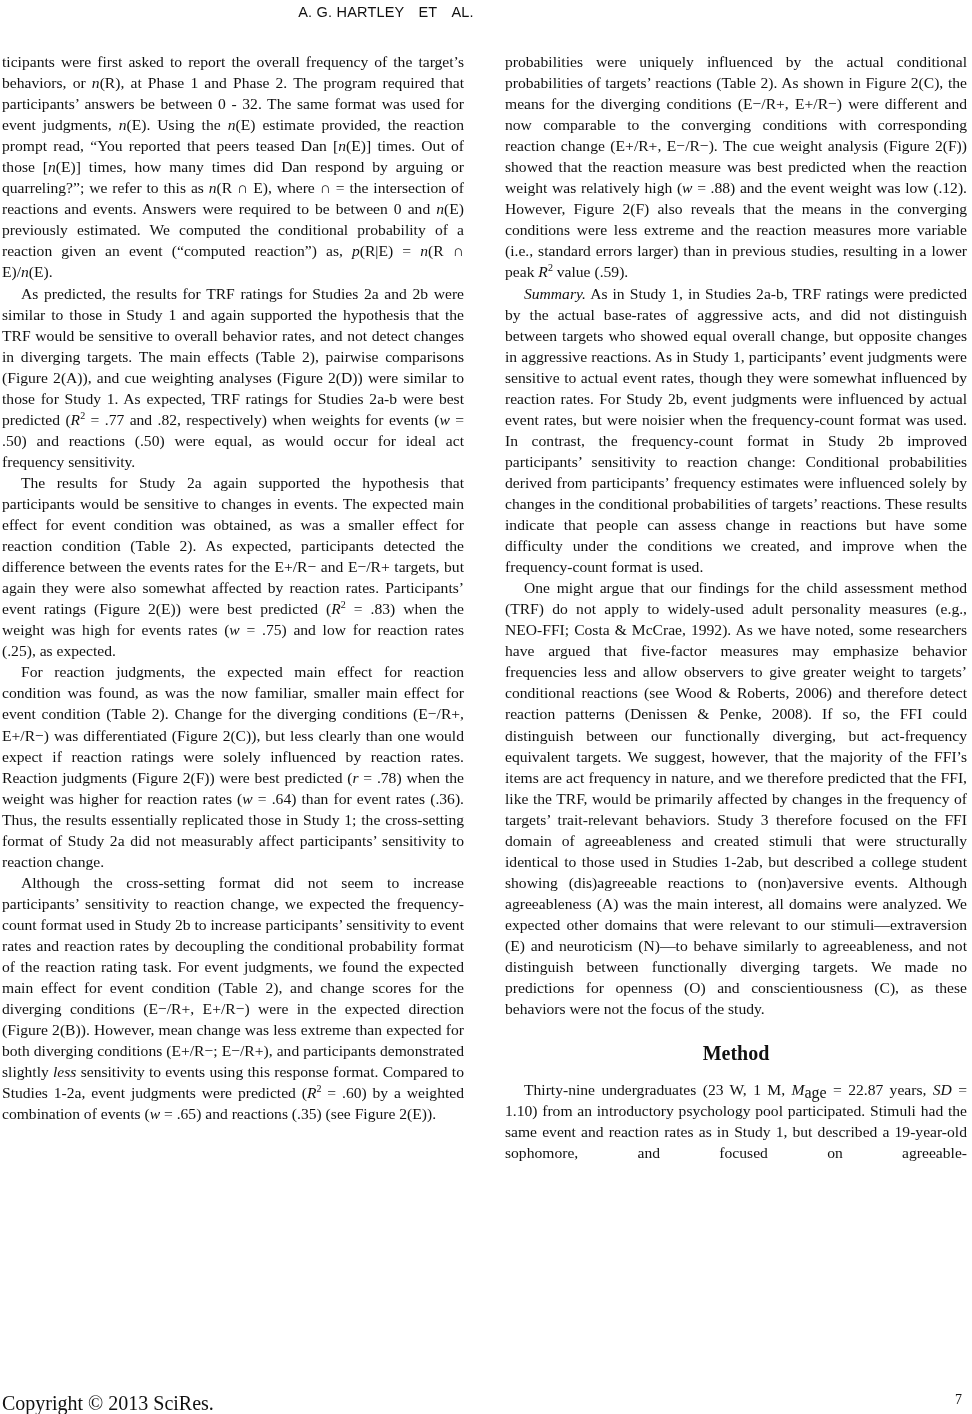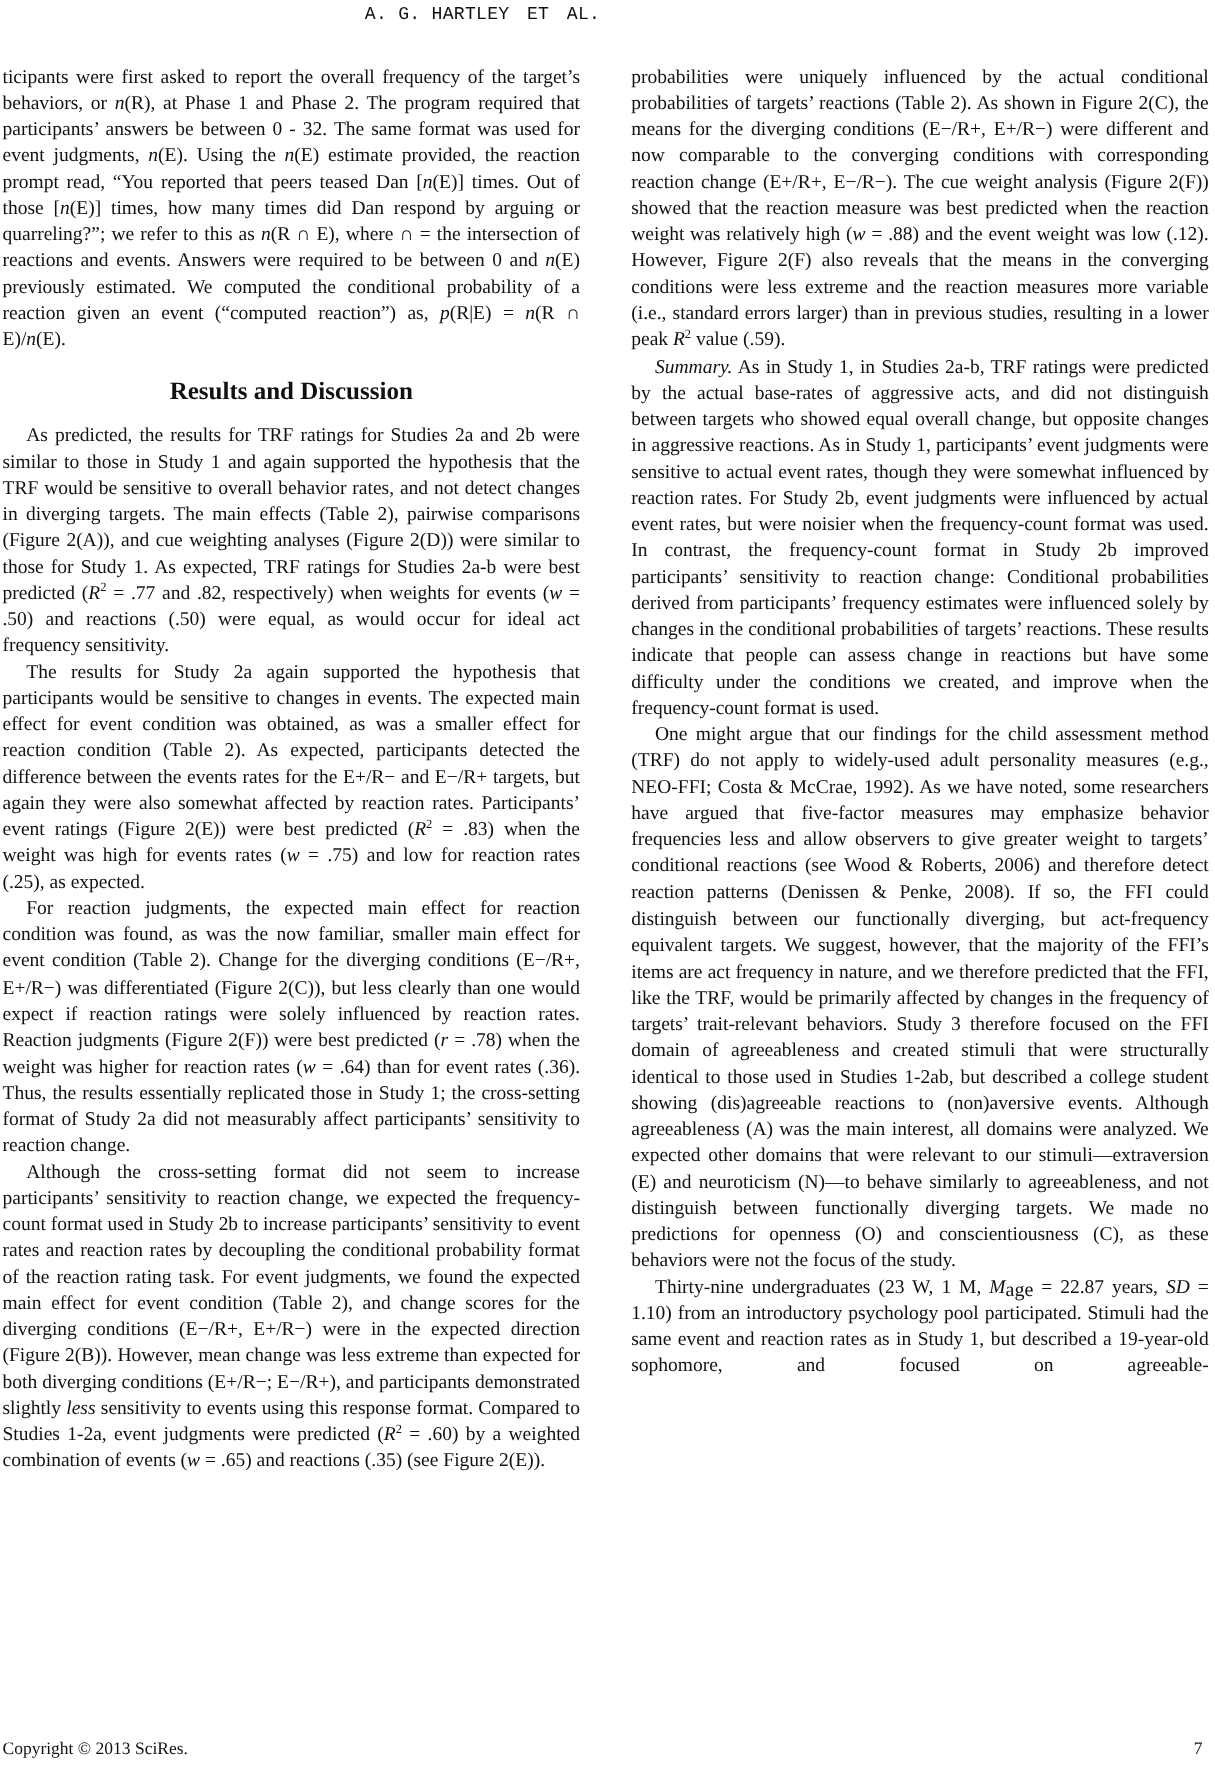--- a/index.html
+++ b/index.html
@@ -4,21 +4,21 @@
   <style>
     html, body { margin: 0; padding: 0; background: #ffffff; }
     body {
       width: 972px; height: 1414px; position: relative; overflow: hidden;
       font-family: "Liberation Serif", "DejaVu Serif", serif;
       color: #111111;
     }
     .running-head {
       position: absolute; top: 4px; left: 0; width: 772px;
       text-align: center; font-size: 14.5px; letter-spacing: 0.2px;
-      font-family: Liberation Mono, monospace;
+      font-family: Liberation Sans, sans-serif;
     }
     .running-head .gap { display: inline-block; width: 14px; }
     .col {
       position: absolute; top: 51px; width: 462px;
       font-size: 15.6px; line-height: 21.05px;
       text-align: justify; hyphens: none;
     }
     .col-left { left: 2px; }
     .col-right { left: 505px; }
     p { margin: 0; }
@@ -29,55 +29,55 @@
       font-family: "Liberation Serif", serif;
     }
     .h-results { margin-top: 18px; margin-bottom: 13px; }
     .h-study3 { margin-top: 20px; margin-bottom: 16px; }
     .h-method { margin-top: 22px; margin-bottom: 14px; }
     b { font-weight: normal; }
     i { font-style: italic; }
     sup { font-size: 10px; vertical-align: 6px; line-height: 0; }
     sub { font-size: 16px; vertical-align: -3px; line-height: 0; }
     .footer-left {
-      position: absolute; left: 2px; top: 1392px; font-size: 14px;
+      position: absolute; left: 2px; top: 1392px; font-size: 20px;
     }
     .footer-right {
       position: absolute; right: 10px; top: 1392px; font-size: 14px;
     }
     .last-line { text-align-last: justify; }
   </style>
 </head>
 <body>
 
 <div class="running-head">
   <span>A. G. HARTLEY</span><span class="gap"></span><span>ET</span><span class="gap"></span><span>AL.</span>
 </div>
 
 <div class="col col-left">
   <p><span>ticipants were first asked to report the overall frequency of the target’s behaviors, or </span><i>n</i><span>(R), at Phase 1 and Phase 2. The program required that participants’ answers be between 0 - 32. The same format was used for event judgments, </span><i>n</i><span>(E). Using the </span><i>n</i><span>(E) estimate provided, the reaction prompt read, “You reported that peers teased Dan [</span><i>n</i><span>(E)] times. Out of those [</span><i>n</i><span>(E)] times, how many times did Dan respond by arguing or quarreling?”; we refer to this as </span><i>n</i><span>(R ∩ E), where ∩ = the intersection of reactions and events. Answers were required to be between 0 and </span><i>n</i><span>(E) previously estimated. We computed the conditional probability of a reaction given an event (“computed reaction”) as, </span><i>p</i><span>(R|E) = </span><i>n</i><span>(R ∩ E)/</span><i>n</i><span>(E).</span></p>
 
-  <h2 class="h-results">Results and Discussion</h2>
 
   <p class="indent"><span>As predicted, the results for TRF ratings for Studies 2a and 2b were similar to those in Study 1 and again supported the hypothesis that the TRF would be sensitive to overall behavior rates, and not detect changes in diverging targets. The main effects (</span><b>Table 2</b><span>), pairwise comparisons (</span><b>Figure 2(A)</b><span>), and cue weighting analyses (</span><b>Figure 2(D)</b><span>) were similar to those for Study 1. As expected, TRF ratings for Studies 2a-b were best predicted (</span><i>R</i><sup>2</sup><span> = .77 and .82, respectively) when weights for events (</span><i>w</i><span> = .50) and reactions (.50) were equal, as would occur for ideal act frequency sensitivity.</span></p>
 
   <p class="indent"><span>The results for Study 2a again supported the hypothesis that participants would be sensitive to changes in events. The expected main effect for event condition was obtained, as was a smaller effect for reaction condition (</span><b>Table 2</b><span>). As expected, participants detected the difference between the events rates for the E+/R− and E−/R+ targets, but again they were also somewhat affected by reaction rates. Participants’ event ratings (</span><b>Figure 2(E)</b><span>) were best predicted (</span><i>R</i><sup>2</sup><span> = .83) when the weight was high for events rates (</span><i>w</i><span> = .75) and low for reaction rates (.25), as expected.</span></p>
 
   <p class="indent"><span>For reaction judgments, the expected main effect for reaction condition was found, as was the now familiar, smaller main effect for event condition (</span><b>Table 2</b><span>). Change for the diverging conditions (E−/R+, E+/R−) was differentiated (</span><b>Figure 2(C)</b><span>), but less clearly than one would expect if reaction ratings were solely influenced by reaction rates. Reaction judgments (</span><b>Figure 2(F)</b><span>) were best predicted (</span><i>r</i><span> = .78) when the weight was higher for reaction rates (</span><i>w</i><span> = .64) than for event rates (.36). Thus, the results essentially replicated those in Study 1; the cross-setting format of Study 2a did not measurably affect participants’ sensitivity to reaction change.</span></p>
 
   <p class="indent"><span>Although the cross-setting format did not seem to increase participants’ sensitivity to reaction change, we expected the frequency-count format used in Study 2b to increase participants’ sensitivity to event rates and reaction rates by decoupling the conditional probability format of the reaction rating task. For event judgments, we found the expected main effect for event condition (</span><b>Table 2</b><span>), and change scores for the diverging conditions (E−/R+, E+/R−) were in the expected direction (</span><b>Figure 2(B)</b><span>). However, mean change was less extreme than expected for both diverging conditions (E+/R−; E−/R+), and participants demonstrated slightly </span><i>less</i><span> sensitivity to events using this response format. Compared to Studies 1-2a, event judgments were predicted (</span><i>R</i><sup>2</sup><span> = .60) by a weighted combination of events (</span><i>w</i><span> = .65) and reactions (.35) (see </span><b>Figure 2(E)</b><span>).</span></p>
 
 </div>
 
 <div class="col col-right">
   <p><span>probabilities were uniquely influenced by the actual conditional probabilities of targets’ reactions (</span><b>Table 2</b><span>). As shown in </span><b>Figure 2(C)</b><span>, the means for the diverging conditions (E−/R+, E+/R−) were different and now comparable to the converging conditions with corresponding reaction change (E+/R+, E−/R−). The cue weight analysis (</span><b>Figure 2(F)</b><span>) showed that the reaction measure was best predicted when the reaction weight was relatively high (</span><i>w</i><span> = .88) and the event weight was low (.12). However, </span><b>Figure 2(F)</b><span> also reveals that the means in the converging conditions were less extreme and the reaction measures more variable (i.e., standard errors larger) than in previous studies, resulting in a lower peak </span><i>R</i><sup>2</sup><span> value (.59).</span></p>
 
   <p class="indent"><i>Summary.</i><span> As in Study 1, in Studies 2a-b, TRF ratings were predicted by the actual base-rates of aggressive acts, and did not distinguish between targets who showed equal overall change, but opposite changes in aggressive reactions. As in Study 1, participants’ event judgments were sensitive to actual event rates, though they were somewhat influenced by reaction rates. For Study 2b, event judgments were influenced by actual event rates, but were noisier when the frequency-count format was used. In contrast, the frequency-count format in Study 2b improved participants’ sensitivity to reaction change: Conditional probabilities derived from participants’ frequency estimates were influenced solely by changes in the conditional probabilities of targets’ reactions. These results indicate that people can assess change in reactions but have some difficulty under the conditions we created, and improve when the frequency-count format is used.</span></p>
 
 
   <p class="indent"><span>One might argue that our findings for the child assessment method (TRF) do not apply to widely-used adult personality measures (e.g., NEO-FFI; Costa &amp; McCrae, 1992). As we have noted, some researchers have argued that five-factor measures may emphasize behavior frequencies less and allow observers to give greater weight to targets’ conditional reactions (see Wood &amp; Roberts, 2006) and therefore detect reaction patterns (Denissen &amp; Penke, 2008). If so, the FFI could distinguish between our functionally diverging, but act-frequency equivalent targets. We suggest, however, that the majority of the FFI’s items are act frequency in nature, and we therefore predicted that the FFI, like the TRF, would be primarily affected by changes in the frequency of targets’ trait-relevant behaviors. Study 3 therefore focused on the FFI domain of agreeableness and created stimuli that were structurally identical to those used in Studies 1-2ab, but described a college student showing (dis)agreeable reactions to (non)aversive events. Although agreeableness (A) was the main interest, all domains were analyzed. We expected other domains that were relevant to our stimuli—extraversion (E) and neuroticism (N)—to behave similarly to agreeableness, and not distinguish between functionally diverging targets. We made no predictions for openness (O) and conscientiousness (C), as these behaviors were not the focus of the study.</span></p>
 
+  <h2 class="h-method">Method</h2>
 
   <p class="indent last-line"><span>Thirty-nine undergraduates (23 W, 1 M, </span><i>M</i><sub>age</sub><span> = 22.87 years, </span><i>SD</i><span> = 1.10) from an introductory psychology pool participated. Stimuli had the same event and reaction rates as in Study 1, but described a 19-year-old sophomore, and focused on agreeable-</span></p>
 </div>
 
 <div class="footer-left">Copyright © 2013 SciRes.</div>
 <div class="footer-right">7</div>
 
 </body></html>

